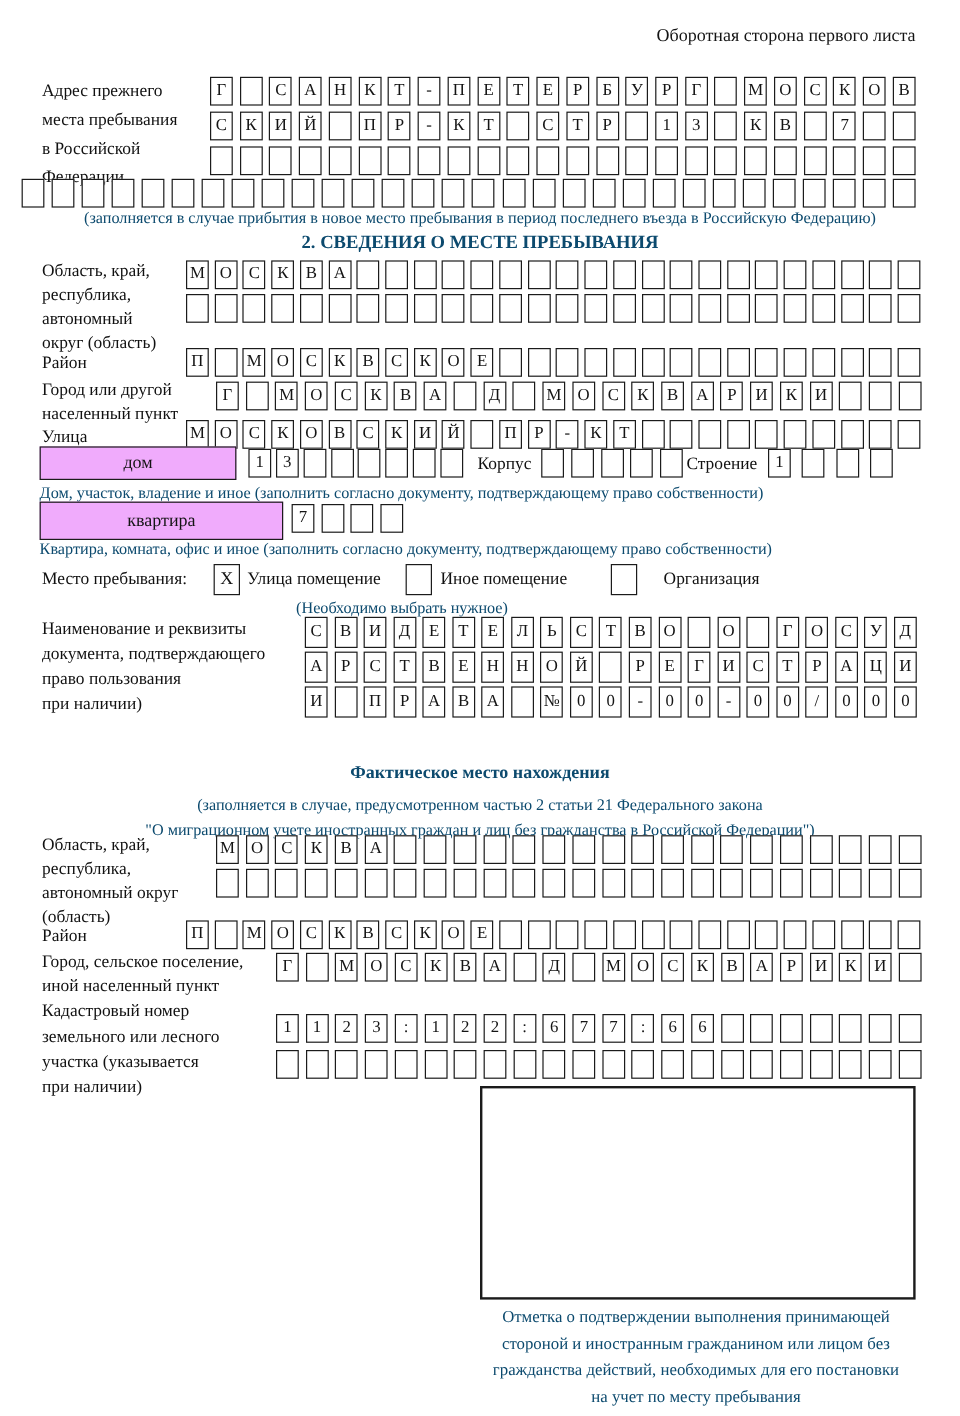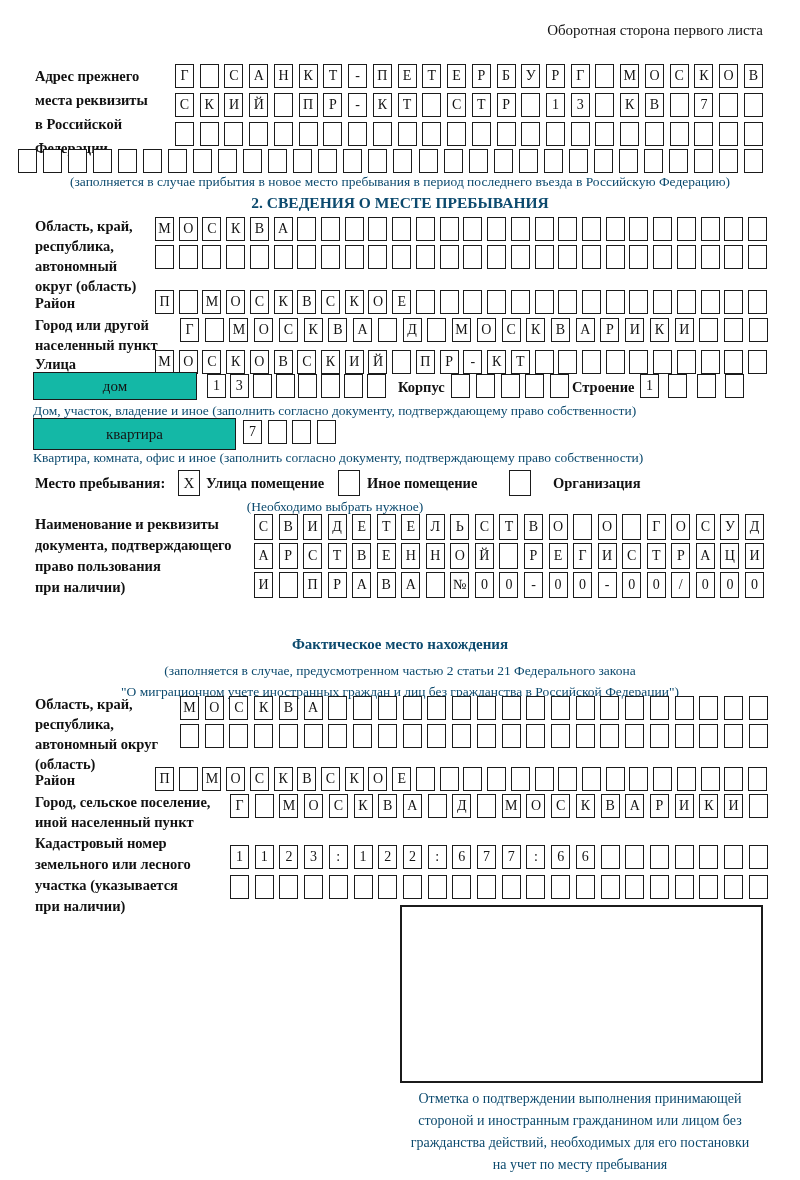--- a/index.html
+++ b/index.html
@@ -1,42 +1,42 @@
 <!DOCTYPE html>
 <html><head>
 <meta charset="utf-8">
 <style>
   html,body{margin:0;padding:0;background:#fff;}
   body{width:800px;height:1180px;position:relative;font-family:"Liberation Serif",serif;color:#141414;}
   .abs{position:absolute;}
-  .lbl{position:absolute;font-size:14.5px;line-height:20px;color:#111;font-weight:bold;}
+  .lbl{position:absolute;font-size:14.5px;line-height:20px;color:#111;}
   .lh24 div{line-height:24px;}
   .lh21 div{line-height:21px;}
   .lh20 div{line-height:20px;}
   .cap{position:absolute;font-size:13.5px;color:#0c4a6e;}
   .center{left:0;width:800px;text-align:center;}
   .bold{font-weight:bold;}
   .boxrow{position:absolute;display:flex;justify-content:space-between;}
   .cb{box-sizing:border-box;flex:0 0 19px;width:19px;height:24px;border:1.6px solid #1b1b1b;
       display:flex;align-items:center;justify-content:center;font-size:14px;background:#fff;}
   .h26 .cb{height:26px;}
   .cbx{position:absolute;box-sizing:border-box;width:22px;height:26px;border:1.6px solid #1b1b1b;
       display:flex;align-items:center;justify-content:center;font-size:15px;background:#fff;}
-  .wbox{position:absolute;box-sizing:border-box;border:1.6px solid #1b1b1b;background:#14b8a6;
+  .wbox{position:absolute;box-sizing:border-box;border:1.6px solid #1b1b1b;background:#f0abfc;
       display:flex;align-items:center;justify-content:center;font-size:15px;}
   .stamp{position:absolute;box-sizing:border-box;border:2px solid #1b1b1b;background:#fff;}
 </style>
 </head>
 <body>
 
 <div class="abs" style="top:22px;right:37px;font-size:15px;">Оборотная сторона первого листа</div>
 
 <div class="lbl lh24" style="top:64px;left:35px;width:140px;">
     <div>Адрес прежнего</div>
-    <div>места реквизиты</div>
+    <div>места пребывания</div>
     <div>в Российской</div>
     <div>Федерации</div>
   </div>
 
 <div class="boxrow" style="top:64px;left:175px;width:588px;">
     <span class="cb">Г</span>
     <span class="cb"></span>
     <span class="cb">С</span>
     <span class="cb">А</span>
     <span class="cb">Н</span>

